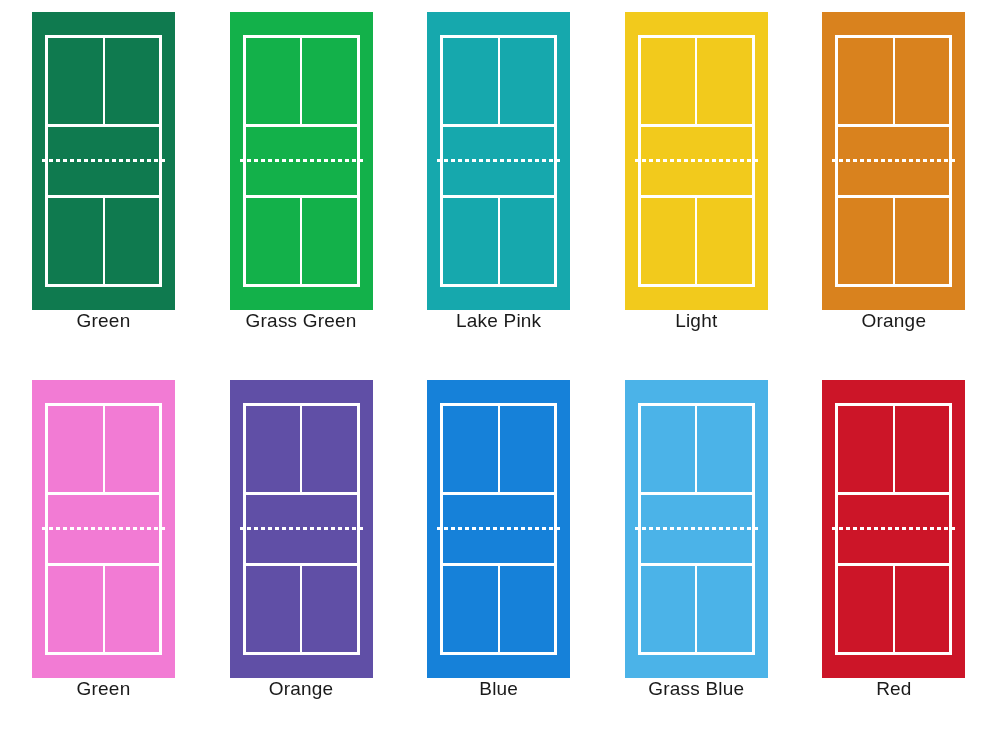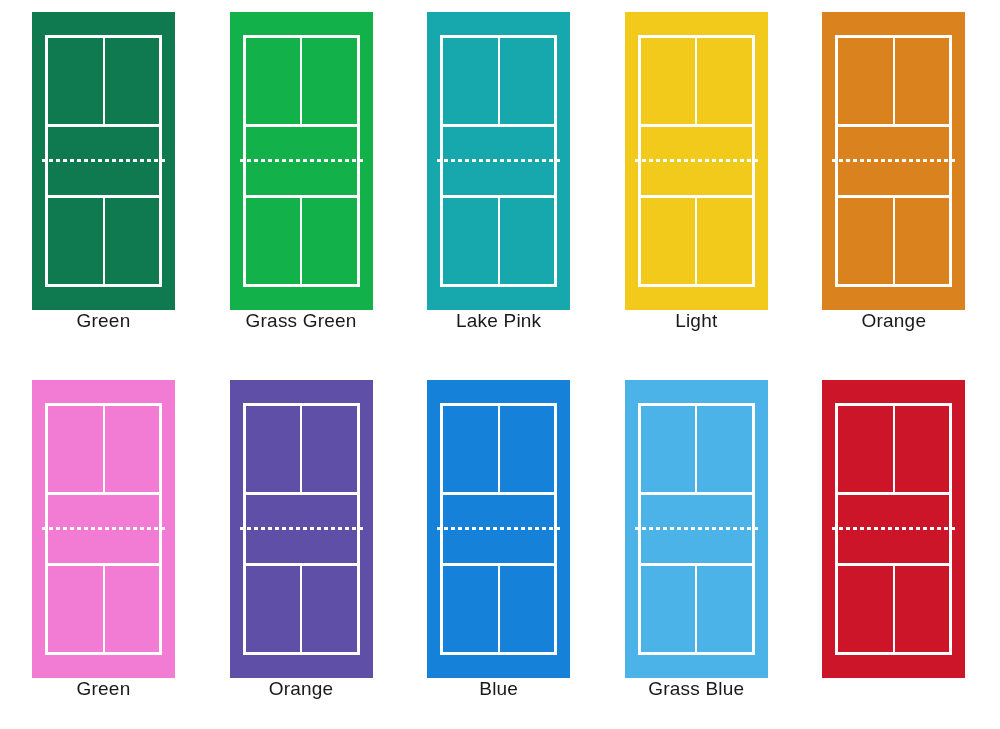--- a/index.html
+++ b/index.html
@@ -205,14 +205,15 @@
     </div>
     <div class="swatch-cell">
       <div class="court" style="background: rgb(204, 21, 40);">
         <div class="court-outline"></div>
         <div class="line-h-top"></div>
         <div class="line-h-bottom"></div>
         <div class="line-v-top"></div>
         <div class="line-v-bottom"></div>
         <div class="net-line"></div>
       </div>
+      <div class="swatch-label">Red</div>
     </div>
   </div>
 
 </body></html>

